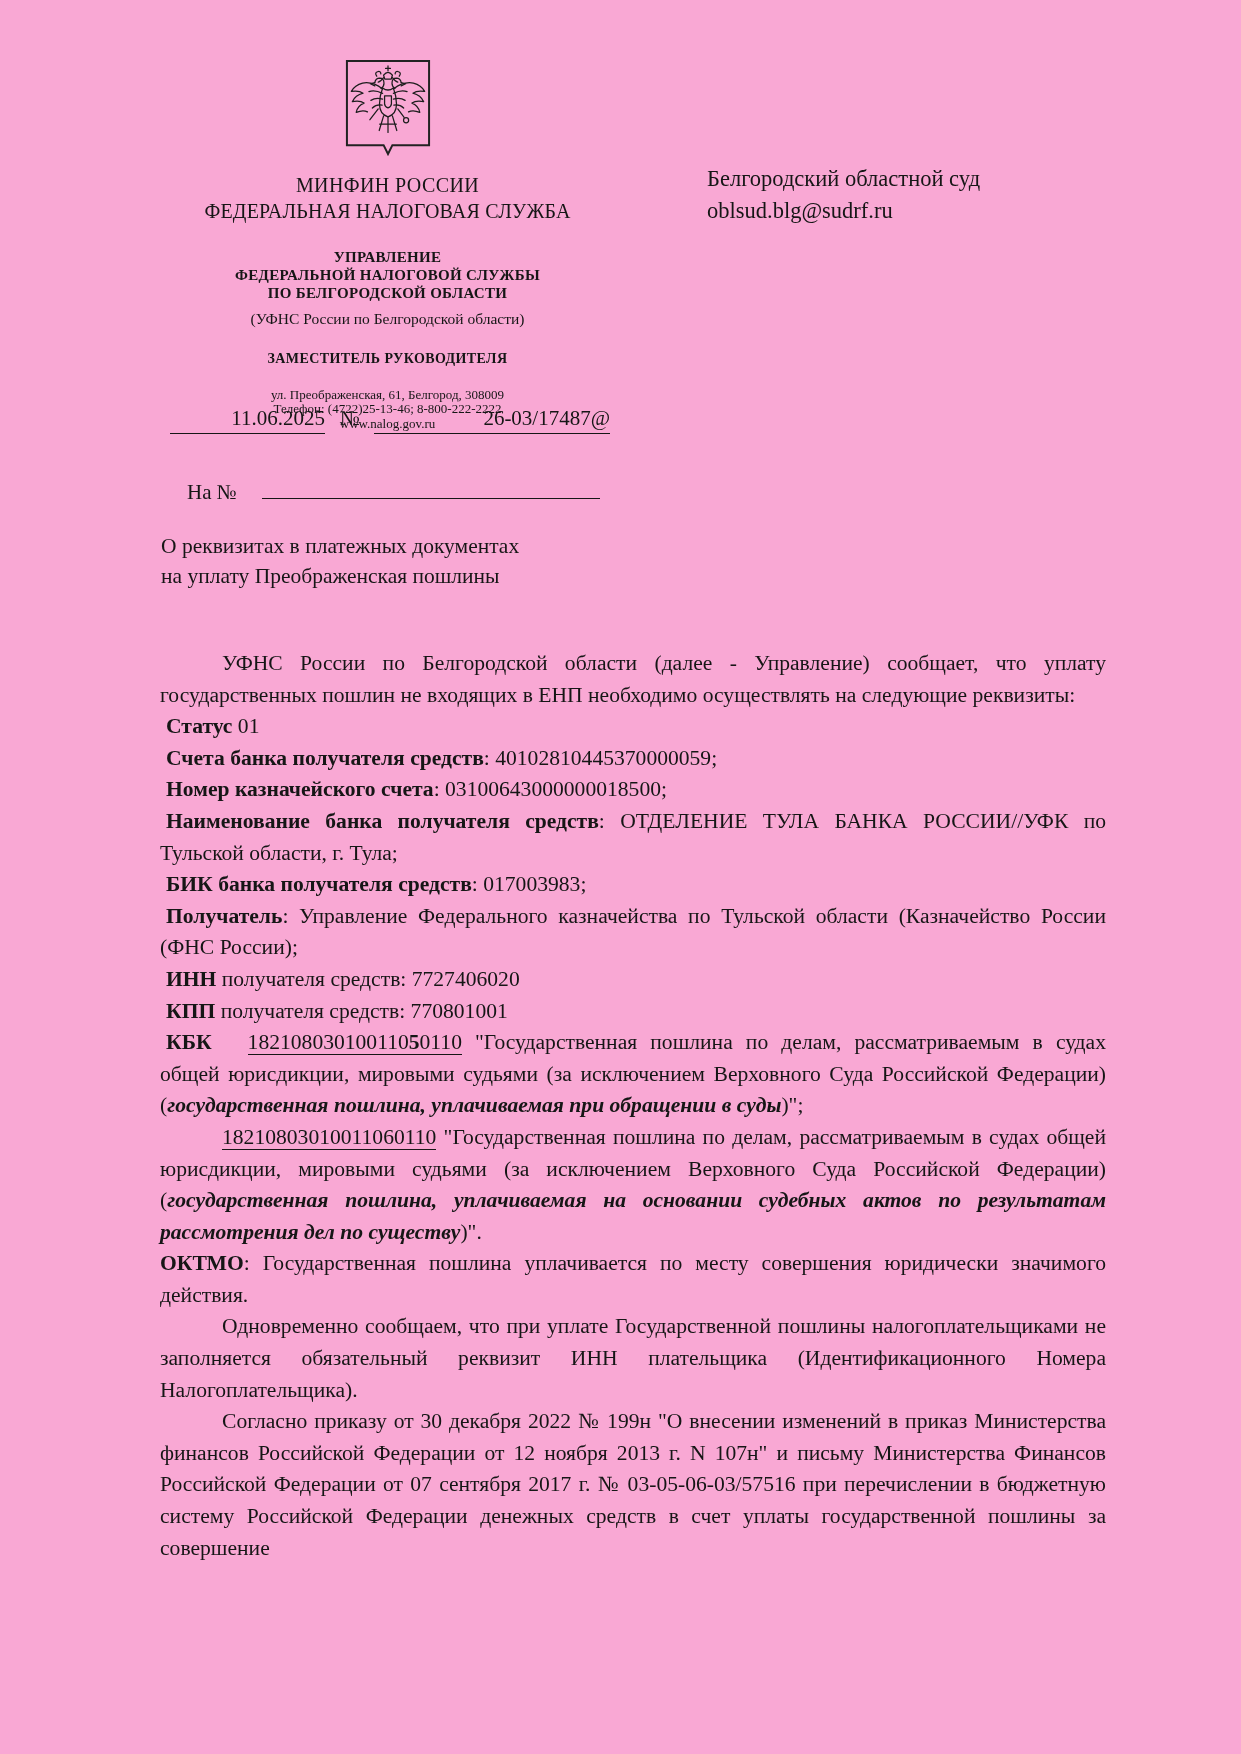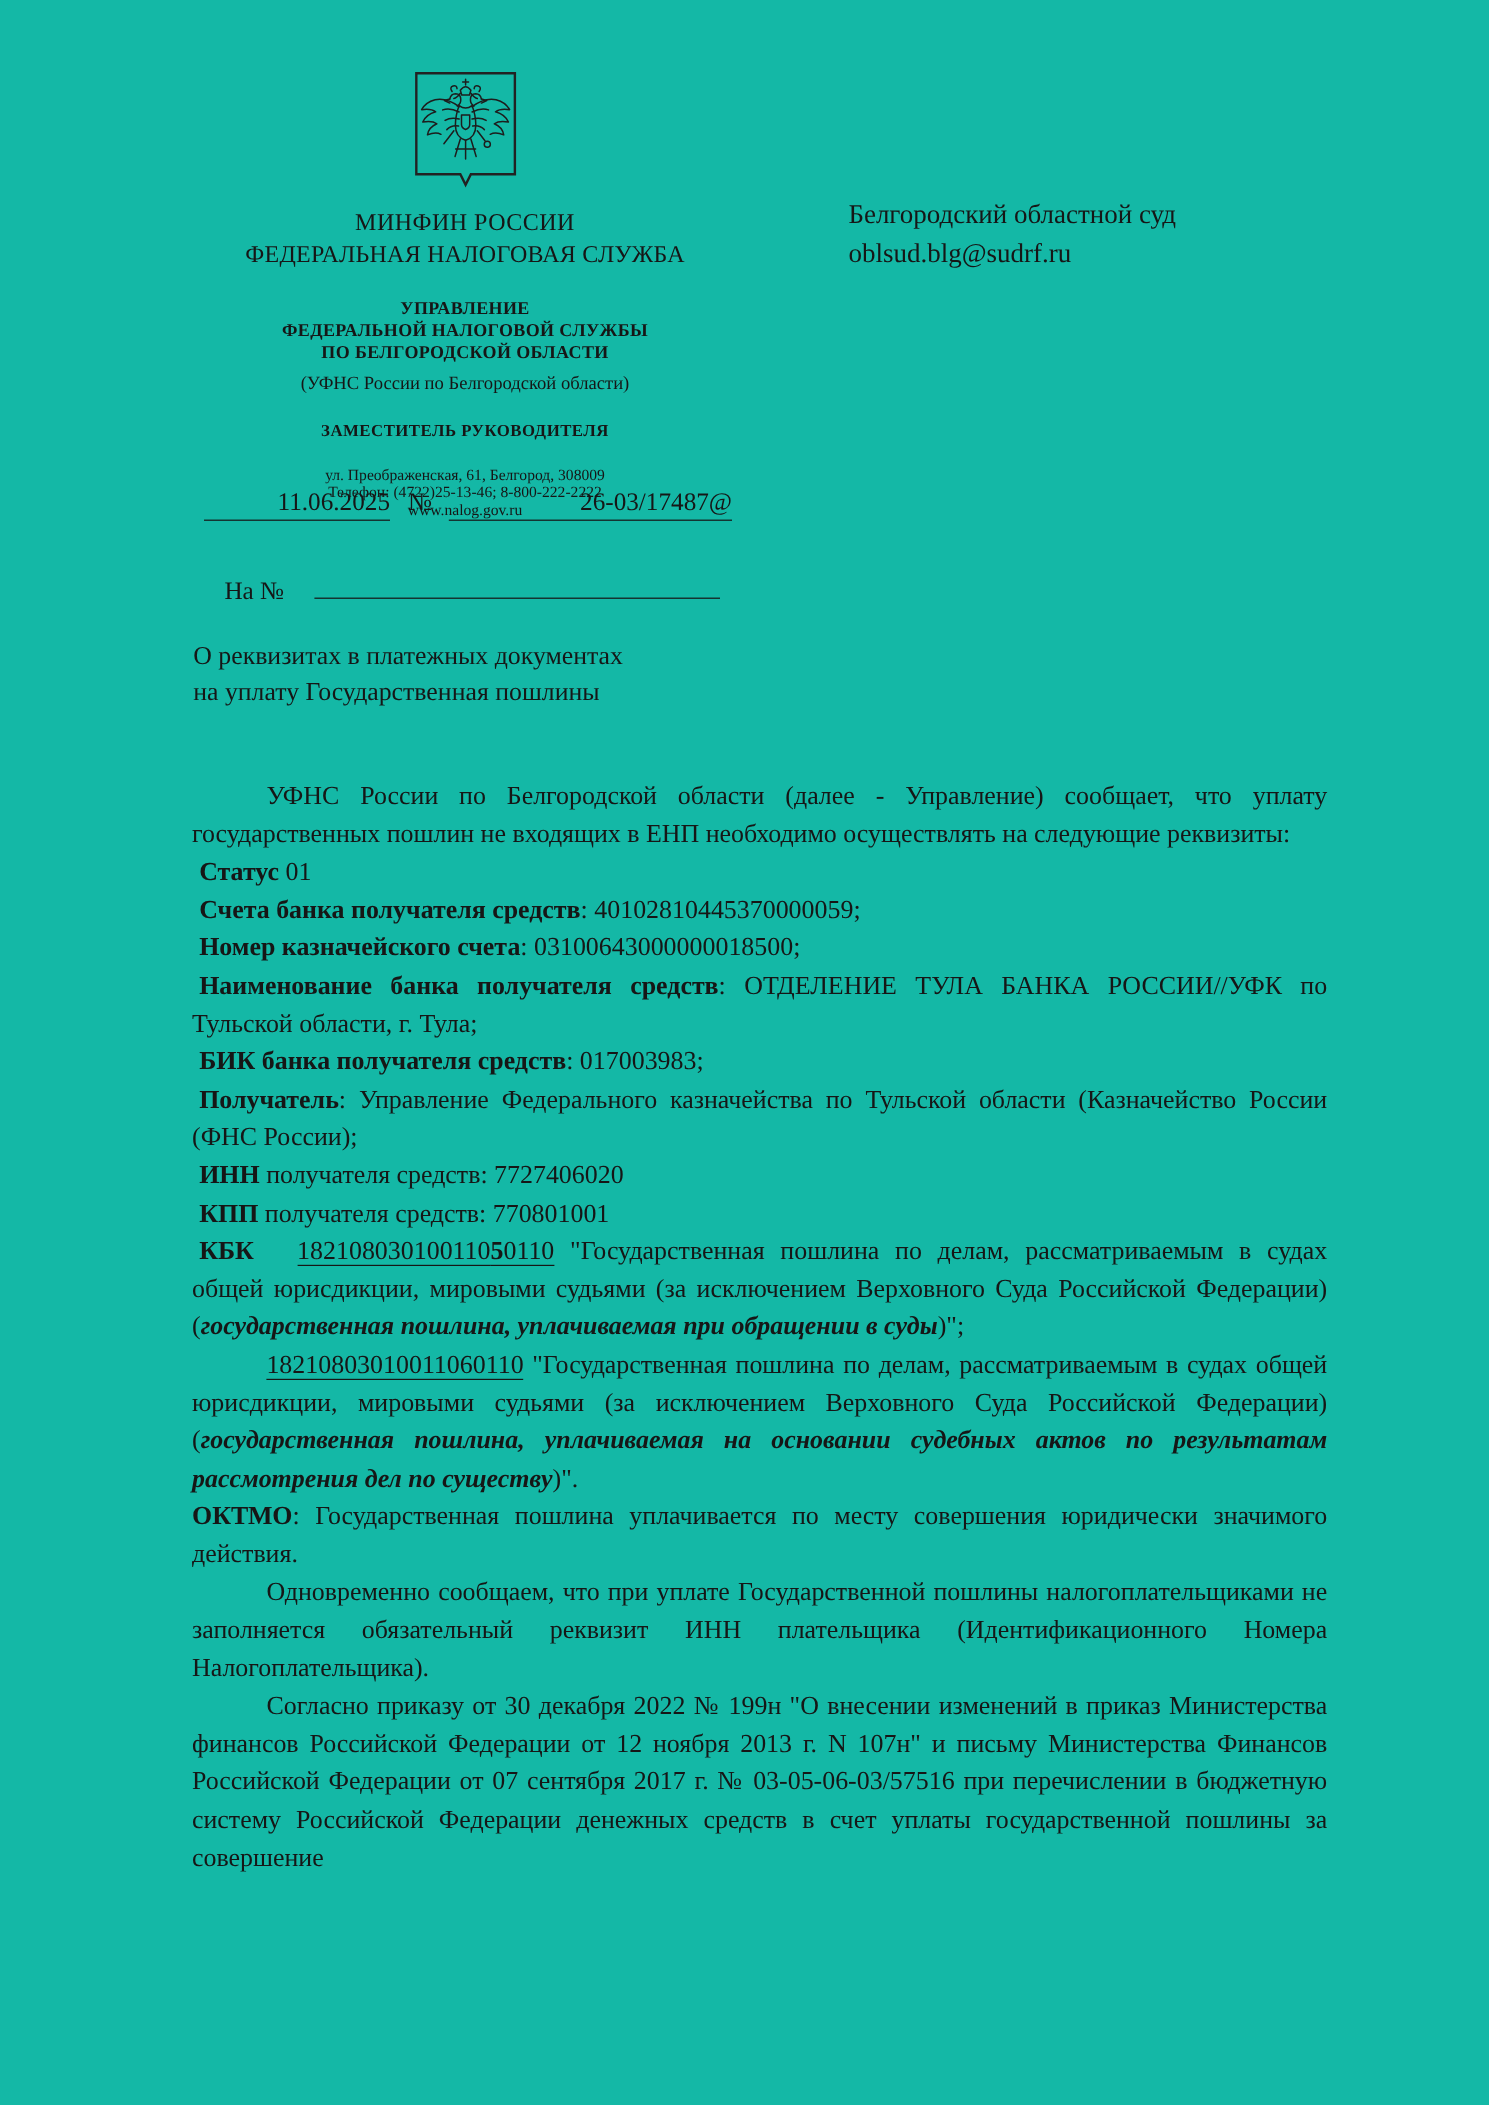--- a/index.html
+++ b/index.html
@@ -1,21 +1,21 @@
 <!DOCTYPE html>
 <html lang="ru"><head>
 <meta charset="utf-8">
 <style>
   html,body{margin:0;padding:0;}
   body{background:#e8e8e8;}
   .page{
     position:relative;
     width:1241px;height:1754px;
     margin:0 auto;
-    background:#14b8a6;
+    background:#f9a8d4;
     color:#161616;
     font-family:"Liberation Serif","DejaVu Serif",serif;
     overflow:hidden;
   }
   
   .letterhead{
     position:absolute;left:155px;top:58px;width:465px;
     text-align:center;
   }
   .emblem-box{display:inline-block;line-height:0;}
@@ -137,21 +137,21 @@
     <span class="blank num-line">26-03/17487@</span>
   </div>
 
   <div class="nano-row">
     <span>На №</span>
     <span class="blank reply-line"></span>
   </div>
 
   <div class="subject">
     <div>О реквизитах в платежных документах</div>
-    <div>на уплату Государственная пошлины</div>
+    <div>на уплату Преображенская пошлины</div>
   </div>
 
   <div class="body-text">
 
     <p class="ind">УФНС России по Белгородской области (далее - Управление) сообщает, что уплату государственных пошлин не входящих в ЕНП необходимо осуществлять на следующие реквизиты:</p>
 
     <p class="req"><b class="lbl">Статус</b><span> 01</span></p>
 
     <p class="req"><b class="lbl">Счета банка получателя средств</b><span>: 40102810445370000059;</span></p>
 

